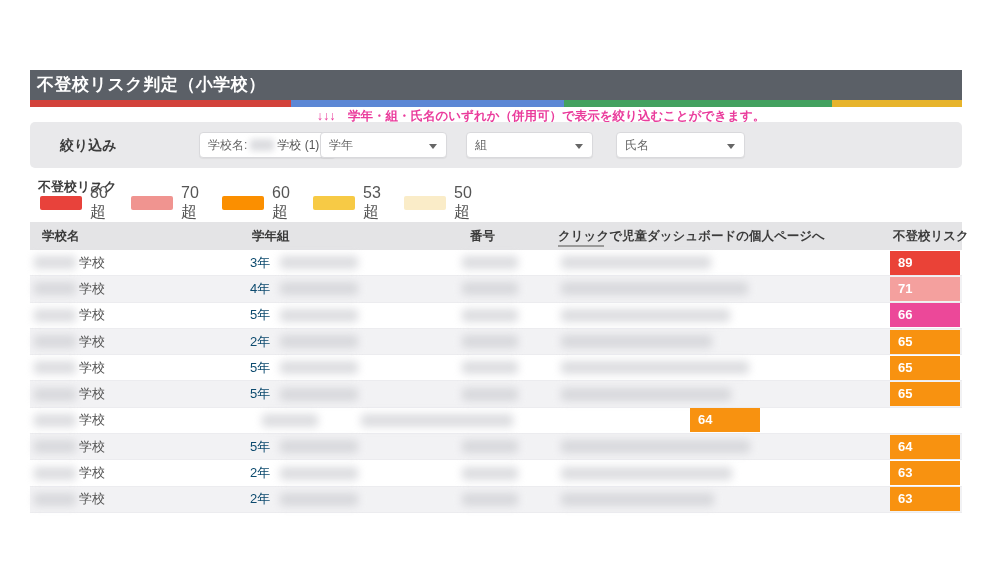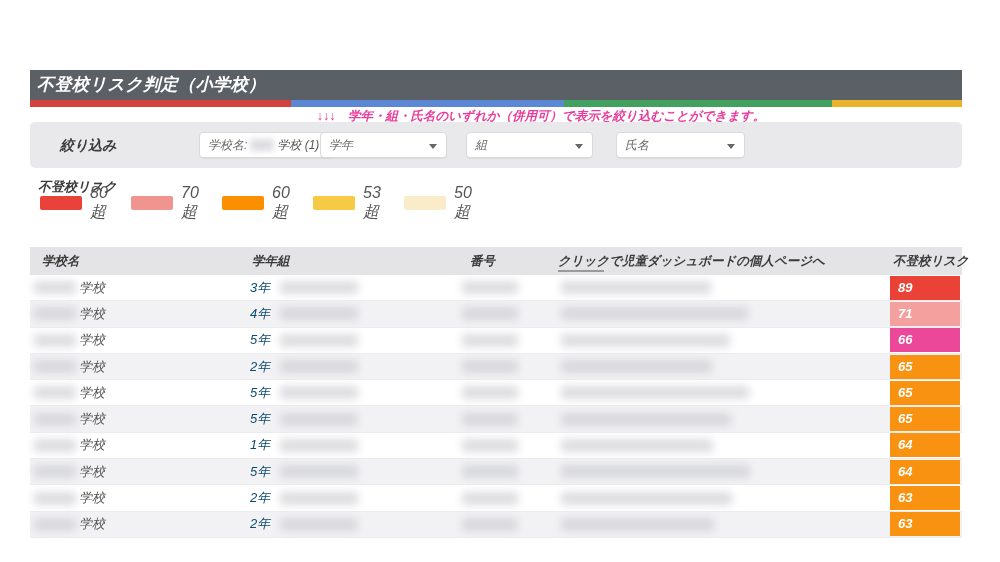--- a/index.html
+++ b/index.html
@@ -2,21 +2,21 @@
 <html><head>
 <meta charset="utf-8">
 <style>
   * { margin:0; padding:0; box-sizing:border-box; }
   html,body { background:#ffffff; }
   body {
     width:1000px; height:562px; overflow:hidden;
     font-family:"Liberation Sans","DejaVu Sans",sans-serif;
     -webkit-font-smoothing:antialiased;
   }
-  .canvas { position:relative; width:1000px; height:504px; background:#fff;font-style:italic; }
+  .canvas { position:relative; width:1000px; height:504px; background:#fff; }
 
   
   .titlebar {
     position:absolute; left:30px; top:70px; width:932px; height:30px;
     background:#5b6067; color:#fff; font-size:17px; font-weight:bold;
     line-height:30px; padding-left:7px; letter-spacing:.5px;
   }
   
   .stripe { position:absolute; left:30px; top:100px; width:932px; height:7px; display:flex; }
   .stripe-seg { height:100%; }
@@ -66,21 +66,21 @@
   }
   .legend-row {
     position:absolute; left:40px; top:196px; height:14px;
     display:flex; align-items:center; gap:11px;
   }
   .legend-item { display:flex; align-items:center; }
   .swatch { width:42px; height:14px; border-radius:2px; display:inline-block; flex:none; }
   .l-label { font-size:16px; color:#555; margin-left:8px; width:30px; }
 
   
-  .table { position:absolute; left:30px; top:222px; width:932px;margin-top:25px; }
+  .table { position:absolute; left:30px; top:222px; width:932px; }
   .thead {
     display:flex; align-items:center; height:28px; background:#e4e4e6;
     font-size:12.5px; font-weight:bold; color:#3b3b3b;
   }
   .hc { white-space:nowrap; }
   .hc1 { width:218px; padding-left:12px; }
   .hc2 { width:200px; padding-left:4px; }
   .hc3 { width:97px;  padding-left:22px; }
   .hc4 { width:343px; padding-left:13px; position:relative; height:100%; line-height:28px; }
   .hc5 { width:74px;  padding-left:5px; overflow:visible; }
@@ -320,24 +320,20 @@
     <div class="td c5">
       <div class="risk" style="background: rgb(248, 146, 16);">65</div>
     </div>
   </div>
 
   <div class="trow odd">
     <div class="td c1">
       <span class="blob b-school"></span>
       <span class="school">学校</span>
     </div>
-    <div class="td c2">
-      <span class="grade">1年</span>
-      <span class="blob b-class"></span>
-    </div>
     <div class="td c3">
       <span class="blob b-num"></span>
     </div>
     <div class="td c4">
       <span class="blob b-name" style="width: 152px;"></span>
     </div>
     <div class="td c5">
       <div class="risk" style="background: rgb(248, 146, 16);">64</div>
     </div>
   </div>

